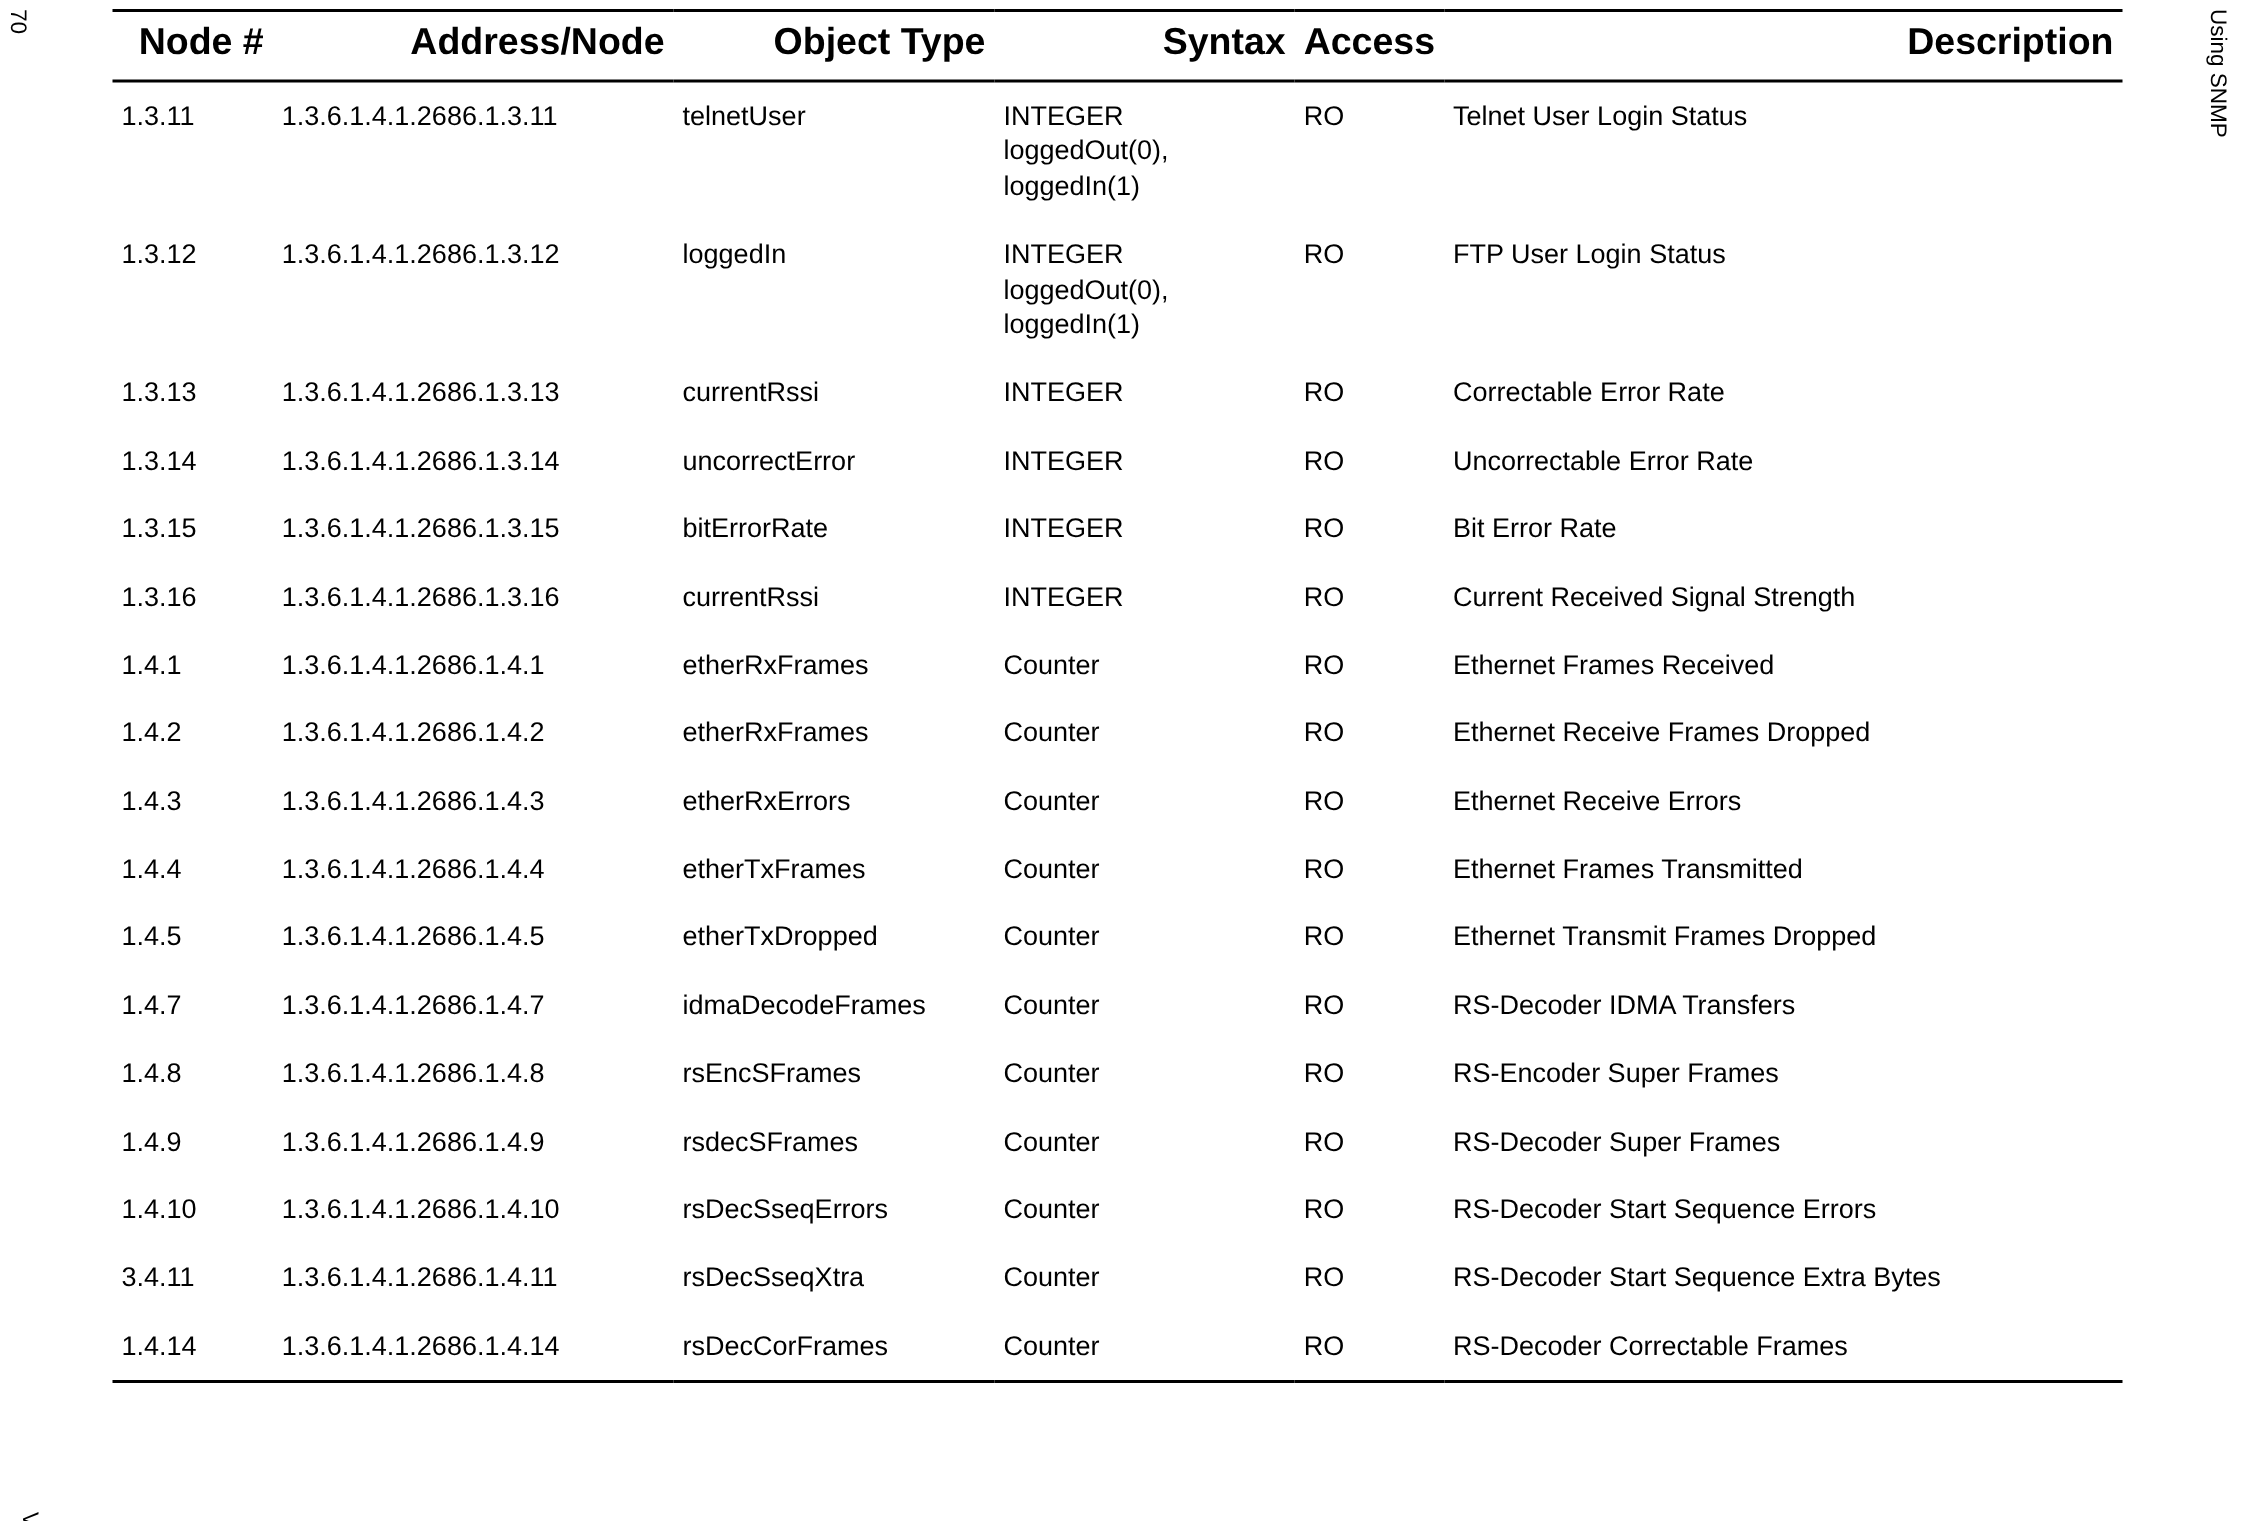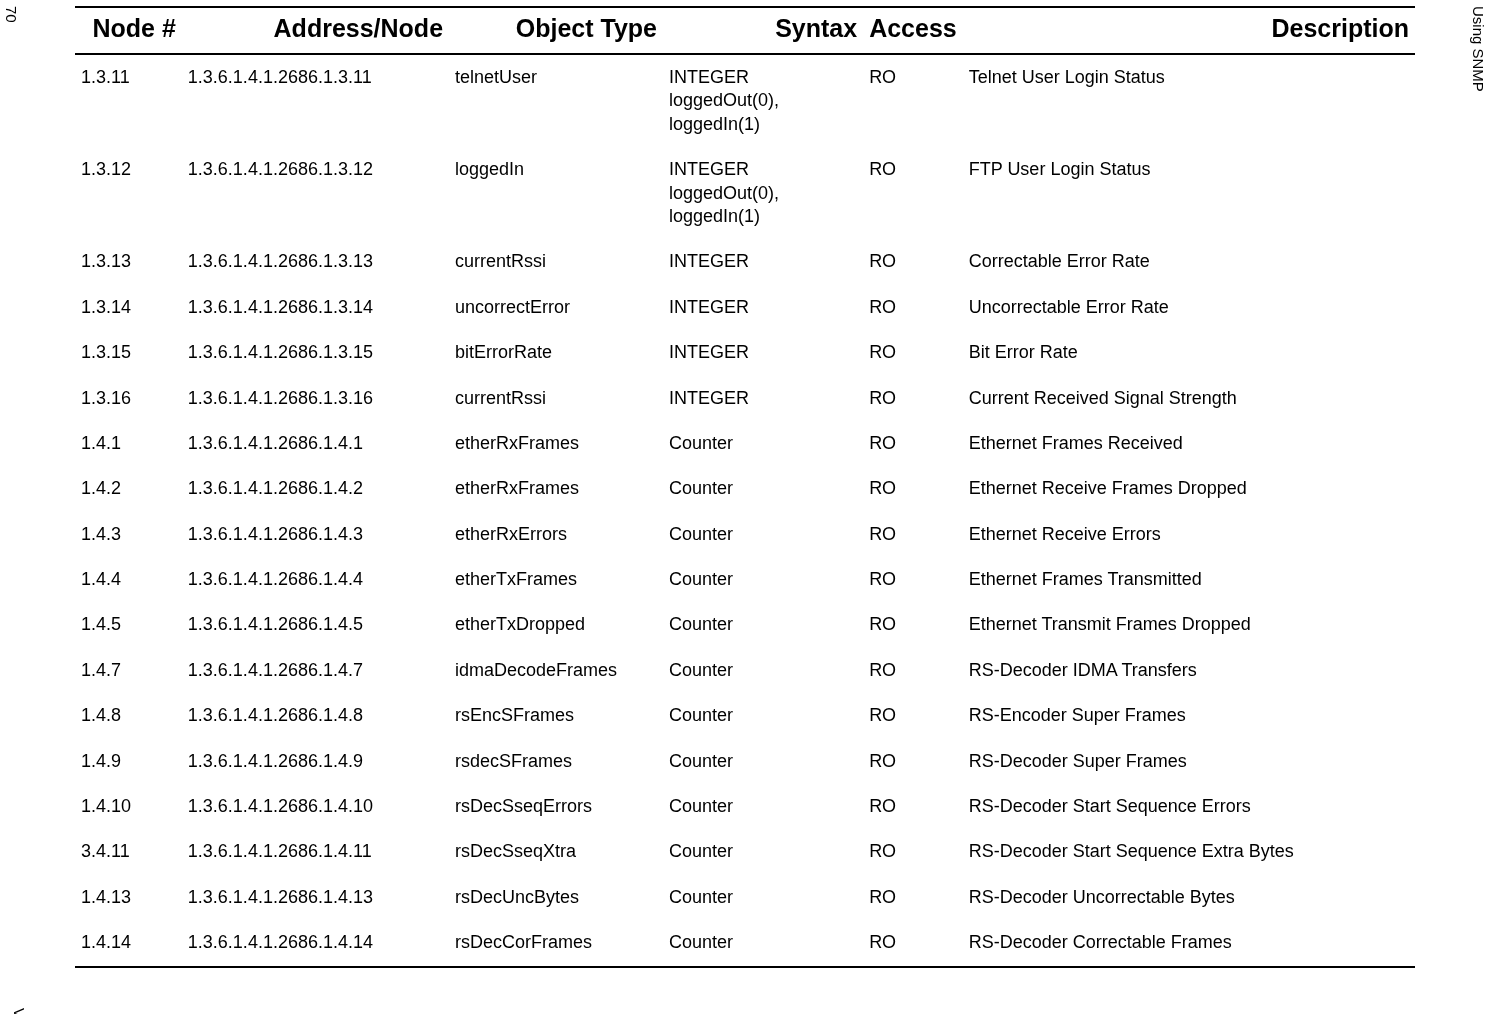--- a/index.html
+++ b/index.html
@@ -220,28 +220,20 @@
         </tr>
         <tr>
           <td>3.4.11</td>
           <td>1.3.6.1.4.1.2686.1.4.11</td>
           <td>rsDecSseqXtra</td>
           <td>Counter</td>
           <td>RO</td>
           <td>RS-Decoder Start Sequence Extra Bytes</td>
         </tr>
         <tr>
-          <td>1.4.13</td>
-          <td>1.3.6.1.4.1.2686.1.4.13</td>
-          <td>rsDecUncBytes</td>
-          <td>Counter</td>
-          <td>RO</td>
-          <td>RS-Decoder Uncorrectable Bytes</td>
-        </tr>
-        <tr>
           <td>1.4.14</td>
           <td>1.3.6.1.4.1.2686.1.4.14</td>
           <td>rsDecCorFrames</td>
           <td>Counter</td>
           <td>RO</td>
           <td>RS-Decoder Correctable Frames</td>
         </tr>
       </tbody>
   </table>
 </div>

